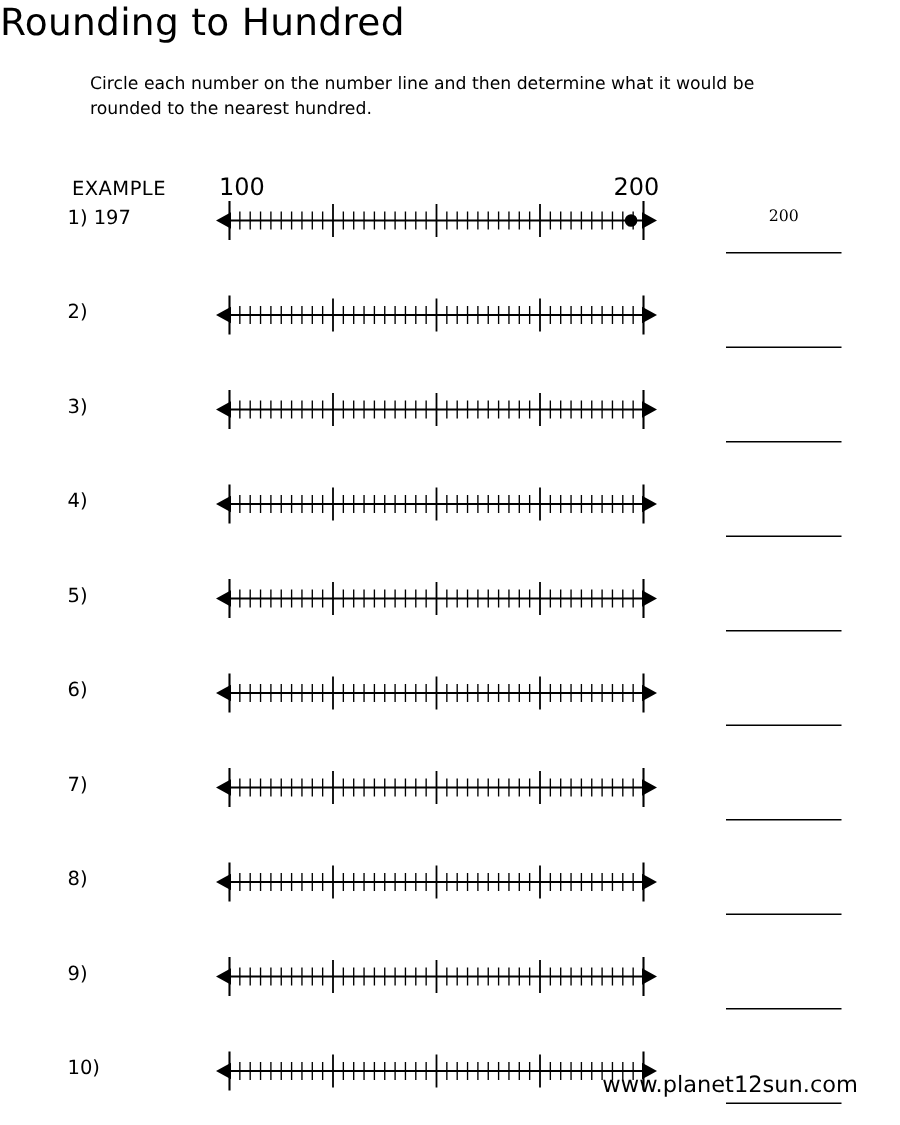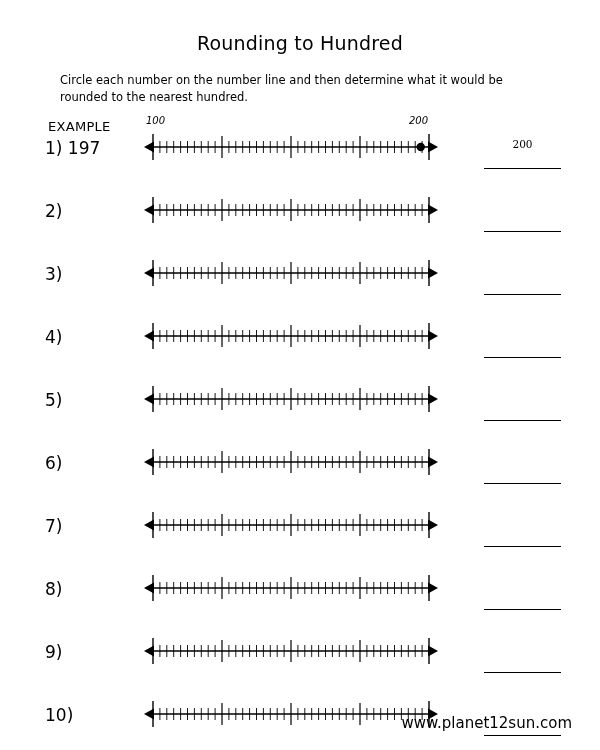--- a/index.html
+++ b/index.html
@@ -14,65 +14,62 @@
     color: #000000;
     position: relative;
     overflow: hidden;
   }
   .page {
     position: relative;
     width: 600px;
     height: 750px;
   }
   .title {
-    text-align: center;
-    font-size: 19px;
+    font-size: 25px;
     font-weight: normal;
     letter-spacing: 0.2px;
     margin: 0;
-    padding-top: 32px;
     font-family: "DejaVu Sans", sans-serif;
   }
   .instructions {
     margin: 18px 60px 0 60px;
     font-size: 11.5px;
     line-height: 1.45;
     font-family: "DejaVu Sans", sans-serif;
   }
   .example-tag {
     position: absolute;
     left: 48px;
     top: 119px;
     font-size: 13px;
     letter-spacing: 0.3px;
   }
   .endlabel {
     position: absolute;
-    font-size: 10px;
-    font-style: italic;
+    font-size: 16px;
   }
   .endlabel.left { left: 146px; top: 115px; }
   .endlabel.right { left: 409px; top: 115px; }
 
   .rows {
     position: absolute;
     left: 0;
     top: 130px;
     width: 600px;
   }
   .row {
     position: relative;
     height: 63px;
   }
   .row-num {
     position: absolute;
     left: 45px;
     top: 8px;
     width: 70px;
-    font-size: 17px;
+    font-size: 13px;
     white-space: nowrap;
   }
   .numberline {
     position: absolute;
     left: 143px;
     top: 0;
     width: 296px;
     height: 34px;
   }
   .numberline svg {

